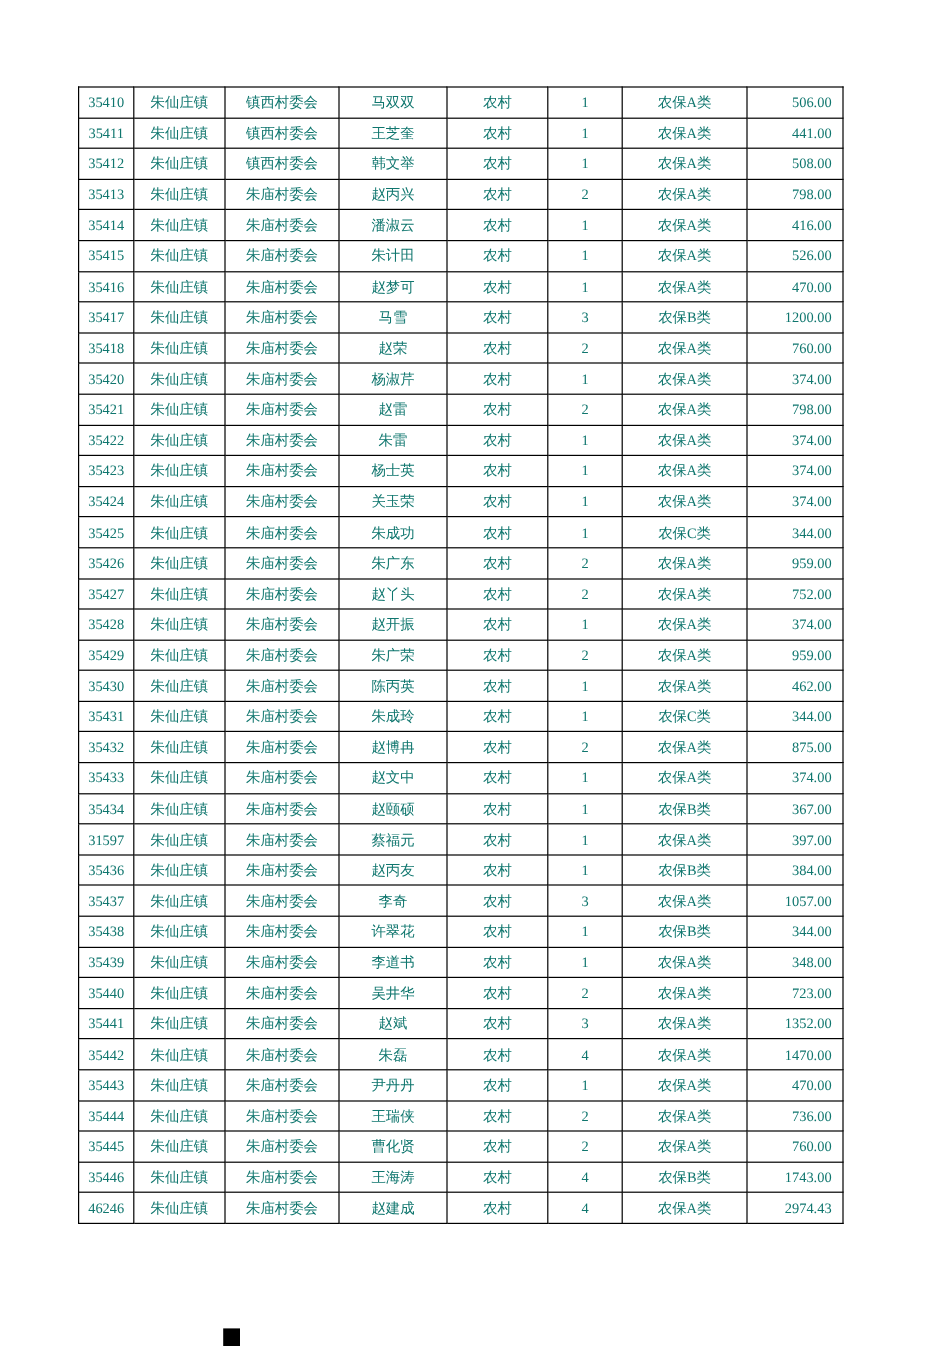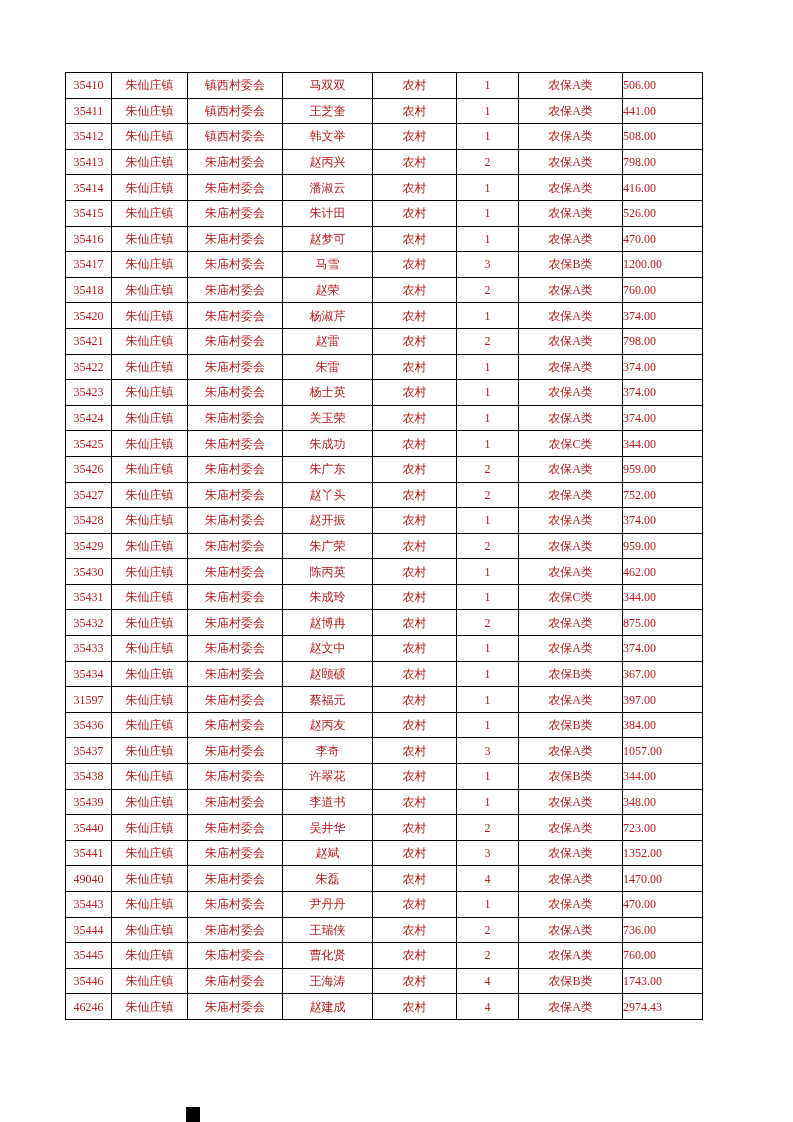--- a/index.html
+++ b/index.html
@@ -7,21 +7,21 @@
     padding: 0;
     background: #ffffff;
   }
   .page {
     position: relative;
     width: 736px;
     height: 1122px;
     background: #ffffff;
     overflow: hidden;
     font-family: "Liberation Serif", "DejaVu Serif", serif;
-    color: #b91c1c;
+    color: #0f766e;
   }
   table.data-table {
     position: absolute;
     left: 65px;
     top: 72px;
     width: 637px;
     border-collapse: collapse;
     table-layout: fixed;
     font-size: 12px;
   }
@@ -39,21 +39,21 @@
   col.c0 { width: 46px; }
   col.c1 { width: 76px; }
   col.c2 { width: 95px; }
   col.c3 { width: 90px; }
   col.c4 { width: 84px; }
   col.c5 { width: 62px; }
   col.c6 { width: 104px; }
   col.c7 { width: 80px; }
   
   table.data-table td.col-7 {
-    text-align: left;
+    text-align: right;
     padding-right: 9px;
   }
   .corner-mark {
     position: absolute;
     left: 186px;
     top: 1107px;
     width: 14px;
     height: 15px;
     background: #000000;
   }
@@ -379,21 +379,21 @@
           <td class="col-0">35441</td>
           <td class="col-1">朱仙庄镇</td>
           <td class="col-2">朱庙村委会</td>
           <td class="col-3">赵斌</td>
           <td class="col-4">农村</td>
           <td class="col-5">3</td>
           <td class="col-6">农保A类</td>
           <td class="col-7">1352.00</td>
         </tr>
         <tr>
-          <td class="col-0">49040</td>
+          <td class="col-0">35442</td>
           <td class="col-1">朱仙庄镇</td>
           <td class="col-2">朱庙村委会</td>
           <td class="col-3">朱磊</td>
           <td class="col-4">农村</td>
           <td class="col-5">4</td>
           <td class="col-6">农保A类</td>
           <td class="col-7">1470.00</td>
         </tr>
         <tr>
           <td class="col-0">35443</td>

